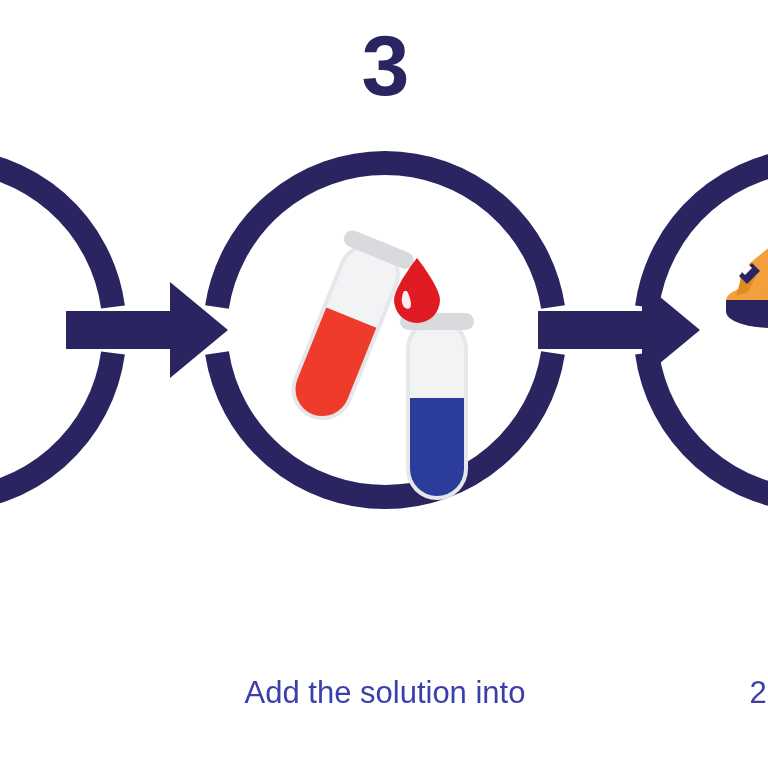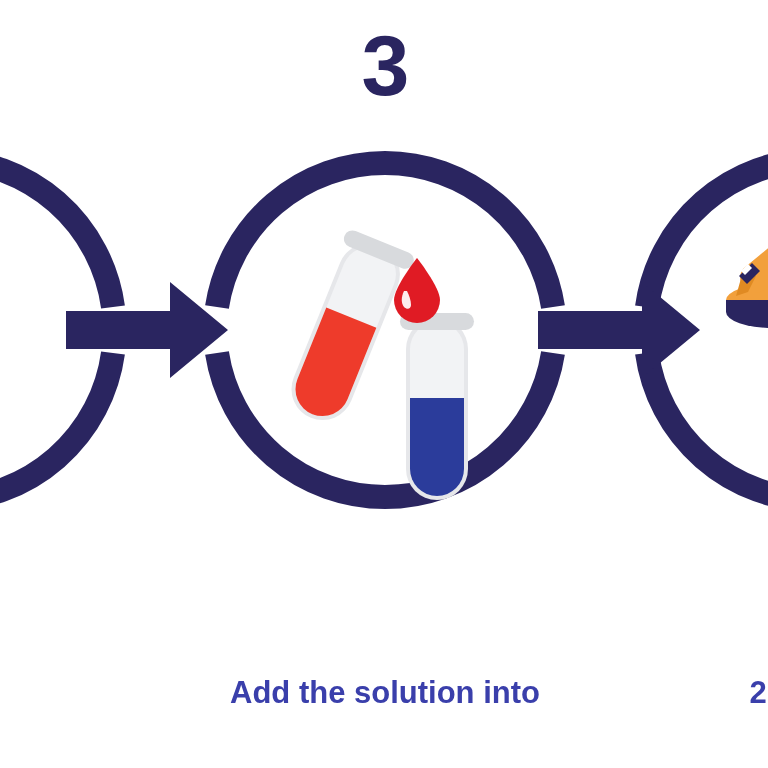--- a/index.html
+++ b/index.html
@@ -55,21 +55,21 @@
     top: 588px;
     width: 460px;
     text-align: center;
   }
   .caption-right {
     left: 648px;
     top: 588px;
     width: 220px;
     text-align: center;
   }
-  .cap-line { display: block; font-weight: bold; }
+  .cap-line { display: block; }
 </style>
 </head>
 <body>
 
 <div id="stage">
 
   <svg class="layer" viewBox="0 0 768 768" width="768" height="768">
 
     <g>
 

